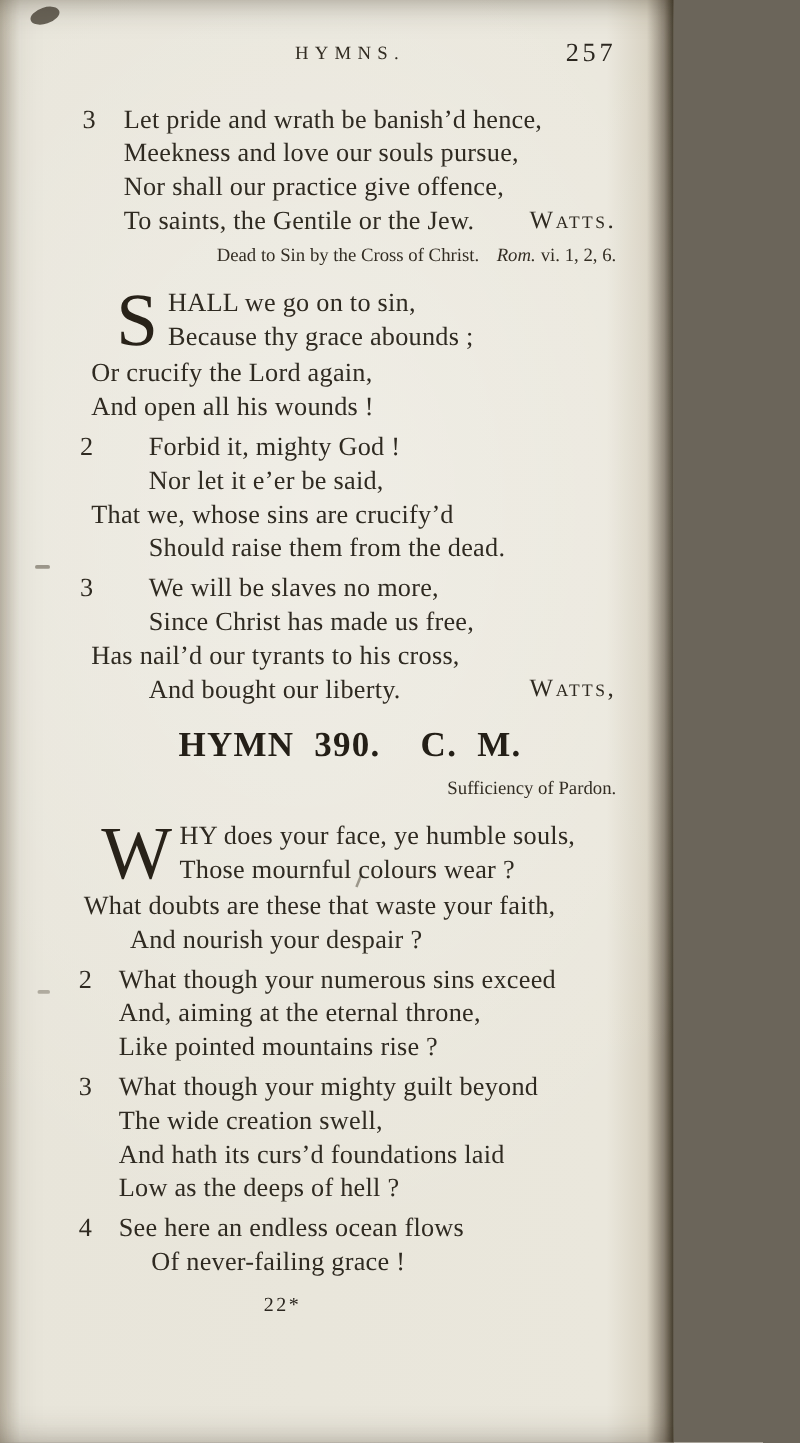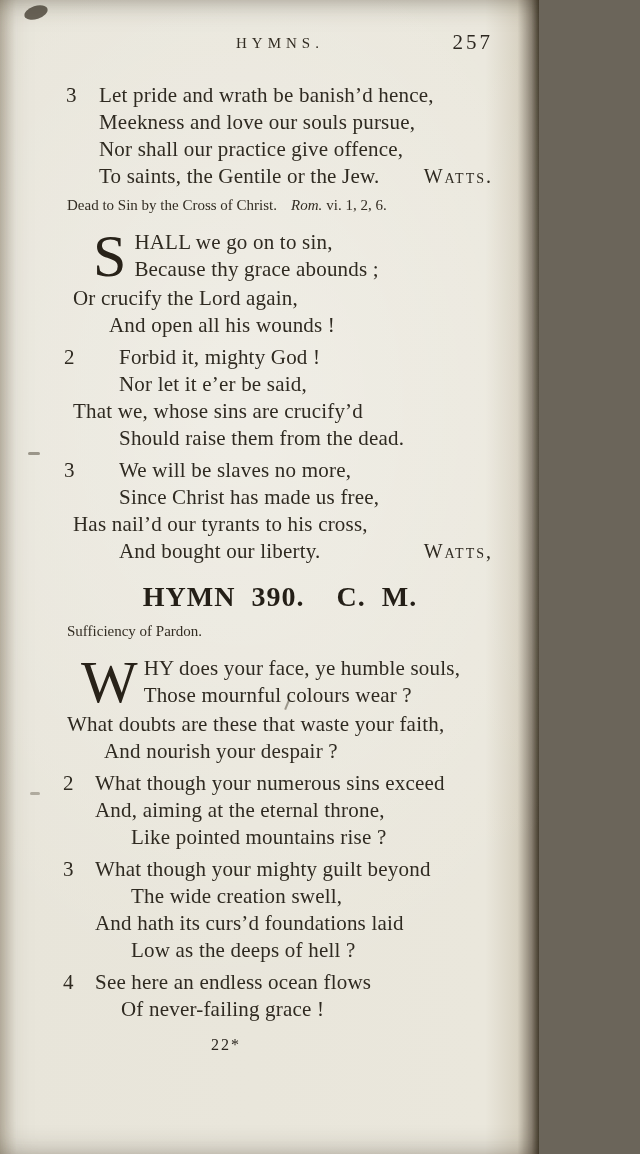--- a/index.html
+++ b/index.html
@@ -35,38 +35,38 @@
   .attrib{position:absolute;right:0;bottom:0;font-variant:small-caps;letter-spacing:2px;font-size:20px;}
 
   .cont{margin-left:88px;margin-right:46px;margin-top:26px;}
   .cont .num{left:-33px;}
 
   .hymn-heading{
     font-size:28px;font-weight:bold;text-align:center;
     margin:16px 46px 8px 56px;letter-spacing:1px;word-spacing:8px;
     white-space:pre-wrap;color:#241f17;
   }
-  .subtitle{font-size:15px;text-align:left;margin:0 46px 14px 56px;line-height:20px;color:#332d23;}
+  .subtitle{font-size:15px;text-align:right;margin:0 46px 14px 56px;line-height:20px;color:#332d23;}
   .scripture-book{font-style:italic;margin-left:14px;}
   .scripture-verses{margin-left:4px;}
 
   .dropcap{float:left;font-size:60px;line-height:50px;height:54px;padding-top:2px;color:#282219;}
   .sm1{margin-left:62px;margin-right:46px;}
   .sm1 .dropcap{margin:0 8px 0 20px;}
   .cm1{margin-left:56px;margin-right:46px;}
   .cm1 .dropcap{margin:0 6px 0 14px;}
   .clear{clear:left;}
 
   .sm{margin-left:62px;margin-right:46px;}
   .sm .num{left:-9px;}
   .sm .ind{margin-left:46px;}
 
   .cm{margin-left:84px;margin-right:46px;}
   .cm .num{left:-32px;}
-  .ind36{margin-left:36px;}
+  .ind36{}
   .ind37{margin-left:37px;}
   .ind26{margin-left:26px;}
 
   .signature{display:inline-block;margin:8px 0 0 200px;font-size:16px;letter-spacing:2px;color:#2c2720;}
 
   
   .artifact{position:absolute;pointer-events:none;}
   .a1{left:24px;top:6px;width:24px;height:13px;border-radius:50%;background:#3c352a;opacity:.75;transform:rotate(-18deg);}
   .a2{left:595px;top:122px;width:6px;height:16px;border-radius:50%;background:#4a4336;opacity:.45;transform:rotate(8deg);}
   .a3{left:28px;top:452px;width:12px;height:3px;background:#5a5244;opacity:.55;border-radius:2px;}

